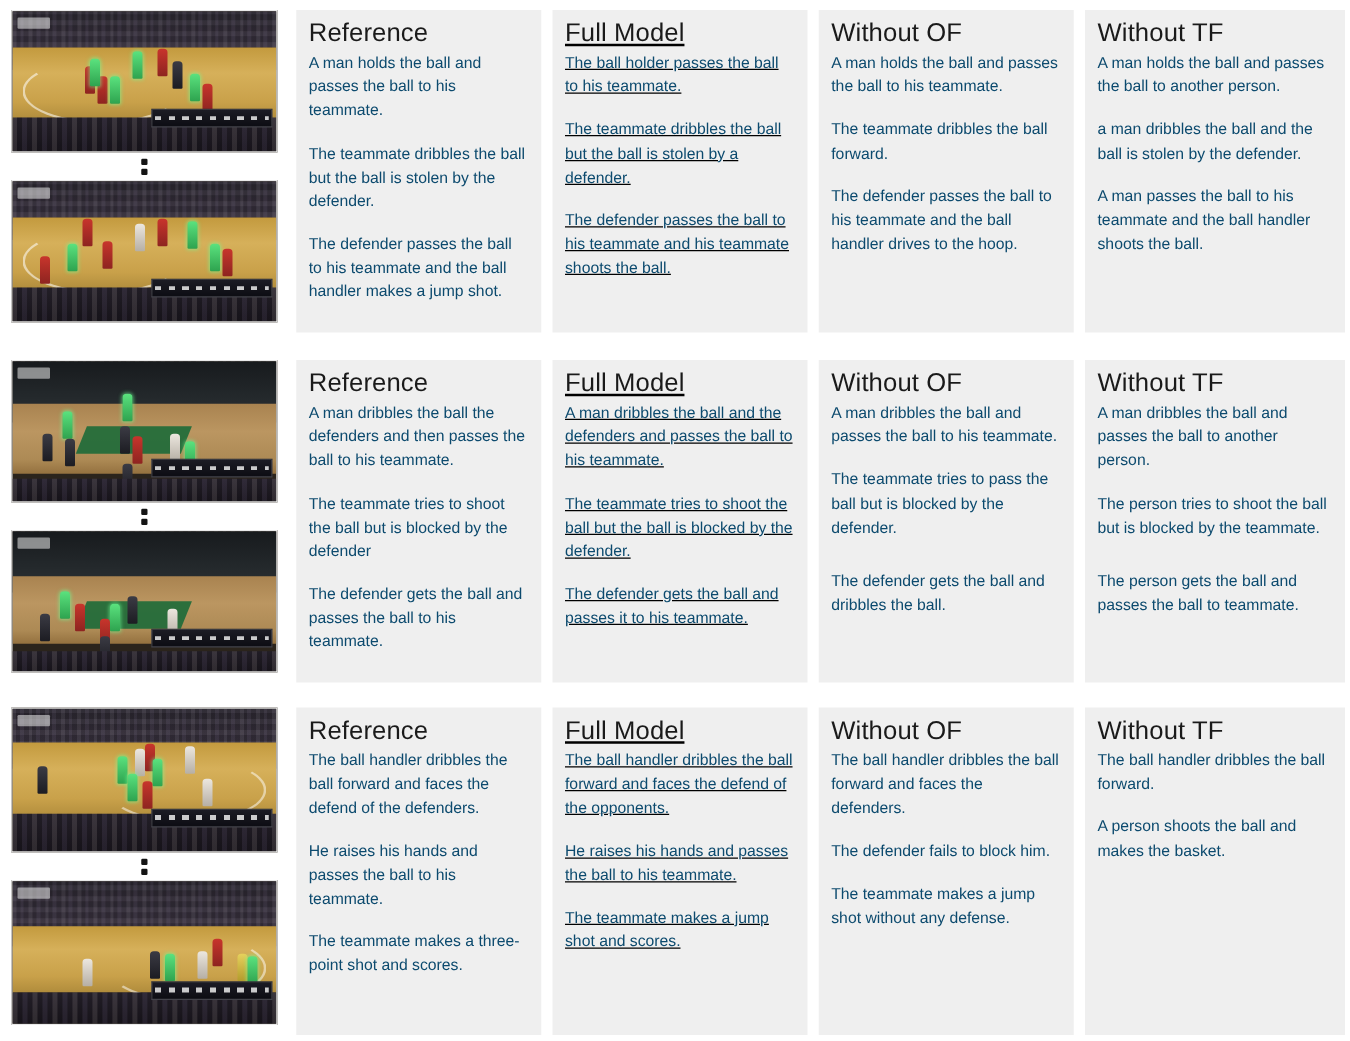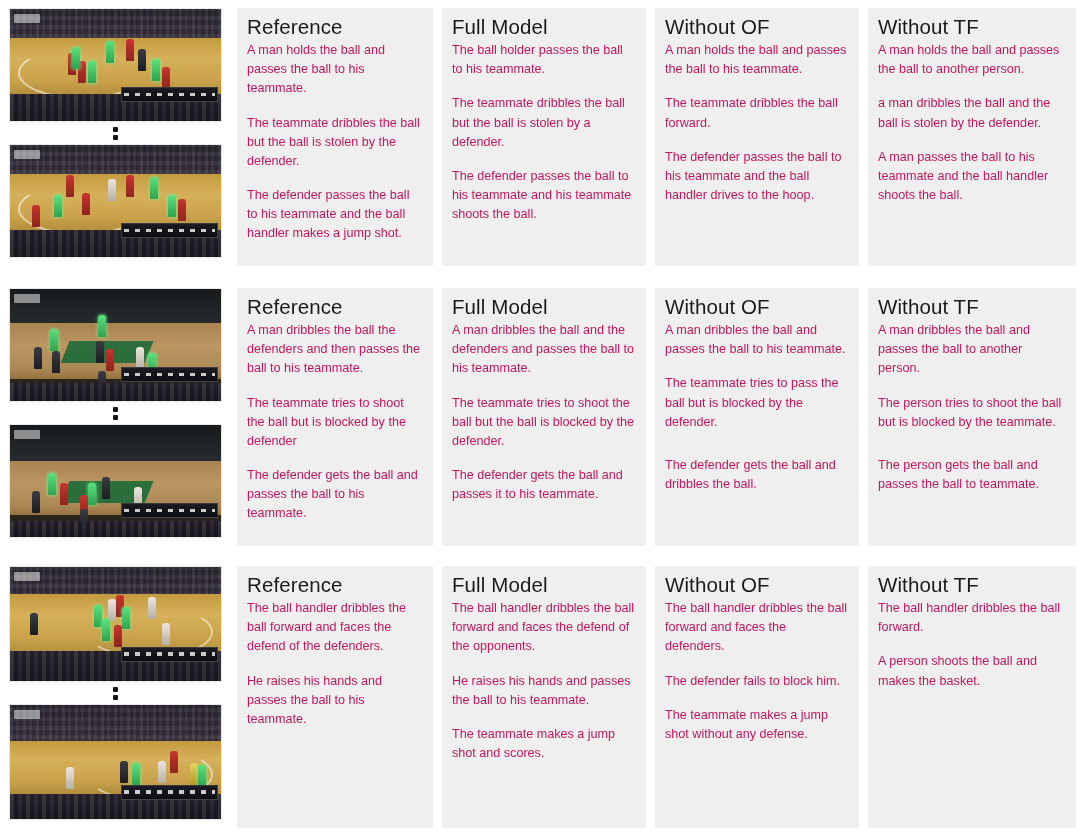--- a/index.html
+++ b/index.html
@@ -153,37 +153,37 @@
     position: relative;
     background: #efefef;
     margin-top: 8px;
     padding: 8px 10px 10px 10px;
     height: 258px;
     overflow: hidden;
   }
   .row-3 .panel { height: 262px; }
 
   .panel-ref   { flex: 0 0 196px; width: 196px; margin-left: 5px; }
-  .panel-full  { flex: 0 0 204px; width: 204px; margin-left: 9px; }
+  .panel-full  { flex: 0 0 204px; width: 204px; margin-left: 9px; text-decoration: underline; }
   .panel-of    { flex: 0 0 204px; width: 204px; margin-left: 9px; }
   .panel-tf    { flex: 0 0 208px; width: 208px; margin-left: 9px; }
 
   .panel-title {
     font-size: 20.5px;
     font-weight: 400;
     color: #1a1a1a;
     line-height: 1.08;
     margin: 0 0 3px 0;
     letter-spacing: .1px;
     white-space: nowrap;
   }
   .sentence {
     font-size: 12.6px;
     line-height: 1.52;
-    color: #be185d;
+    color: #0c4a6e;
     margin: 0 0 15px 0;
   }
   .sentence:last-child { margin-bottom: 0; }
 </style>
 </head>
 <body>
 
 <div id="page">
 
   <div class="row row-1">
@@ -374,20 +374,21 @@
         <div class="crowd-bottom" style="height:22%;"></div>
         <div class="scorebug"></div>
         <div class="logo-badge"></div>
       </div>
     </div>
 
     <div class="panel panel-ref">
       <h2 class="panel-title">Reference</h2>
       <p class="sentence">The ball  handler dribbles the ball forward and faces the defend of the defenders.</p>
       <p class="sentence">He raises his hands and passes the ball to his teammate.</p>
+      <p class="sentence">The teammate makes a three-point shot and scores.</p>
     </div>
 
     <div class="panel panel-full">
       <h2 class="panel-title">Full Model</h2>
       <p class="sentence">The ball handler dribbles the ball forward and faces the defend of the opponents.</p>
       <p class="sentence">He raises his hands and passes the ball to his teammate.</p>
       <p class="sentence">The teammate makes  a jump shot and scores.</p>
     </div>
 
     <div class="panel panel-of">

